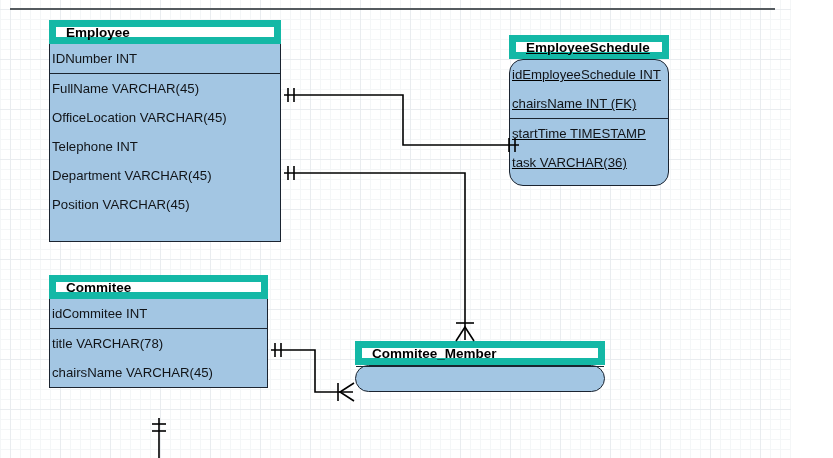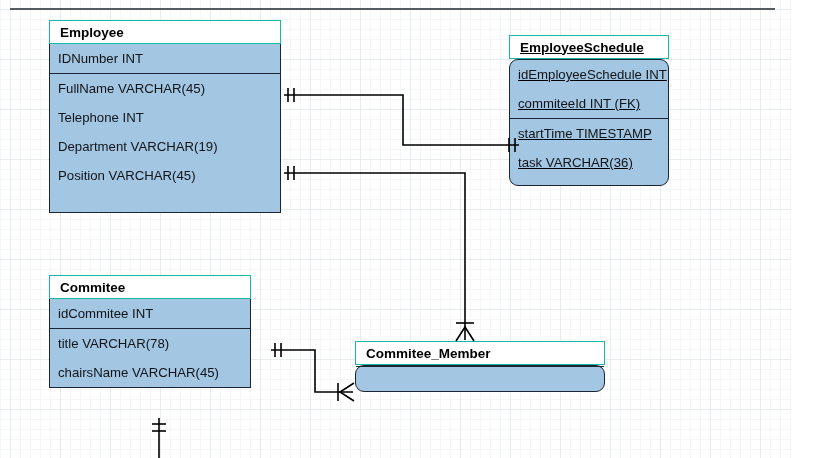--- a/index.html
+++ b/index.html
@@ -46,54 +46,54 @@
     background: #555b5f;
   }
   
   .table {
     position: absolute;
     box-sizing: border-box;
   }
   .tbl-title {
     box-sizing: border-box;
     background: #ffffff;
-    border: 1px solid #14b8a6;
+    border: 7px solid #14b8a6;
     font-weight: bold;
     font-size: 13.5px;
     color: #000000;
     padding-left: 10px;
     display: flex;
     align-items: center;
     height: 24px;
   }
   .tbl-body {
     box-sizing: border-box;
     background: #a3c6e3;
     border: 1.6px solid #1b2430;
     border-top: none;
   }
   .rounded .tbl-body {
     border-top: 1.6px solid #1b2430;
-    border-radius: 9px;
+    border-radius: 14px;
   }
   .pk-sec {
     box-sizing: border-box;
     border-bottom: 1.6px solid #1b2430;
   }
   .rounded .pk-sec {
     border-radius: 8px 8px 0 0;
   }
   .attr-sec {
     box-sizing: border-box;
   }
   .row {
     box-sizing: border-box;
     font-size: 13.2px;
     color: #111418;
-    padding-left: 8px;
+    padding-left: 2px;
     display: flex;
     align-items: center;
     height: 29px;
     white-space: nowrap;
   }
   .empty-sec {
     box-sizing: border-box;
     border-top: 1.6px solid #1b2430;
     height: 25px;
     border-radius: 0 0 8px 8px;
@@ -118,44 +118,45 @@
   <div id="top-rule"></div>
 
   <div class="table" style="left:49px; top:20px; width:232px;">
     <div class="tbl-title">Employee</div>
     <div class="tbl-body">
       <div class="pk-sec">
         <div class="row">IDNumber INT</div>
       </div>
       <div class="attr-sec">
         <div class="row">FullName VARCHAR(45)</div>
+        <div class="row">OfficeLocation VARCHAR(45)</div>
         <div class="row">Telephone INT</div>
-        <div class="row">Department VARCHAR(19)</div>
+        <div class="row">Department VARCHAR(45)</div>
         <div class="row">Position VARCHAR(45)</div>
         <div style="height:22px;"></div>
       </div>
     </div>
   </div>
 
   <div class="table rounded" style="left:509px; top:35px; width:160px;text-decoration:underline;">
     <div class="tbl-title">EmployeeSchedule</div>
     <div class="tbl-body">
       <div class="pk-sec">
         <div class="row">idEmployeeSchedule INT</div>
-        <div class="row">commiteeId INT (FK)</div>
+        <div class="row">chairsName INT (FK)</div>
       </div>
       <div class="attr-sec">
         <div class="row">startTime TIMESTAMP</div>
         <div class="row">task VARCHAR(36)</div>
         <div style="height:8px;"></div>
       </div>
     </div>
   </div>
 
-  <div class="table" style="left:49px; top:275px; width:202px;">
+  <div class="table" style="left:49px; top:275px; width:219px;">
     <div class="tbl-title">Commitee</div>
     <div class="tbl-body">
       <div class="pk-sec">
         <div class="row">idCommitee INT</div>
       </div>
       <div class="attr-sec">
         <div class="row">title VARCHAR(78)</div>
         <div class="row">chairsName VARCHAR(45)</div>
       </div>
     </div>

